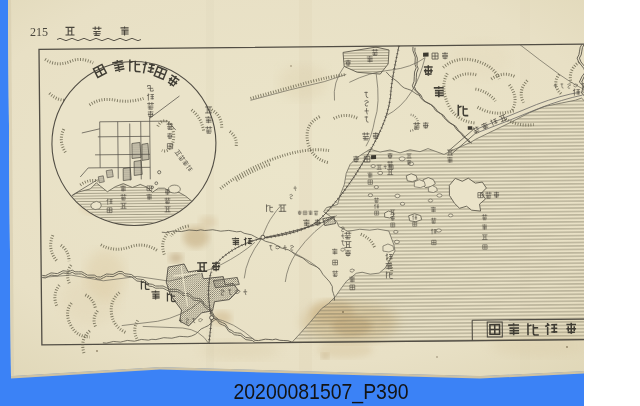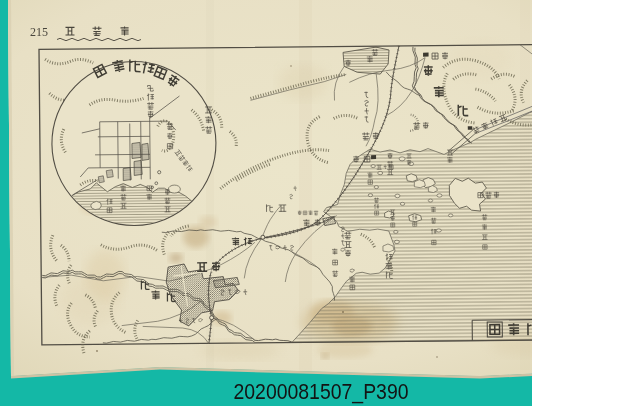--- a/index.html
+++ b/index.html
@@ -1,14 +1,14 @@
 <!DOCTYPE html>
 <html><head><meta charset="utf-8"><style>
 html,body{margin:0;padding:0;background:#fff;}
-#page{position:relative;width:532px;height:406px;background:#14b8a6;overflow:hidden;font-family:"Liberation Sans",sans-serif;}
+#page{position:relative;width:584px;height:406px;background:#3b82f6;overflow:hidden;font-family:"Liberation Sans",sans-serif;}
 </style></head><body>
 <div id="page">
 <svg width="640" height="406" viewBox="0 0 640 406" xmlns="http://www.w3.org/2000/svg">
 <defs>
 <pattern id="sea" width="4" height="3.45" patternUnits="userSpaceOnUse">
   <path d="M0 1.7h4" stroke="#716b56" stroke-width="0.65"></path>
 </pattern>
 <pattern id="sea2" width="4" height="2.7" patternUnits="userSpaceOnUse">
   <path d="M0 1.3h4" stroke="#716b56" stroke-width="0.6"></path>
 </pattern>

